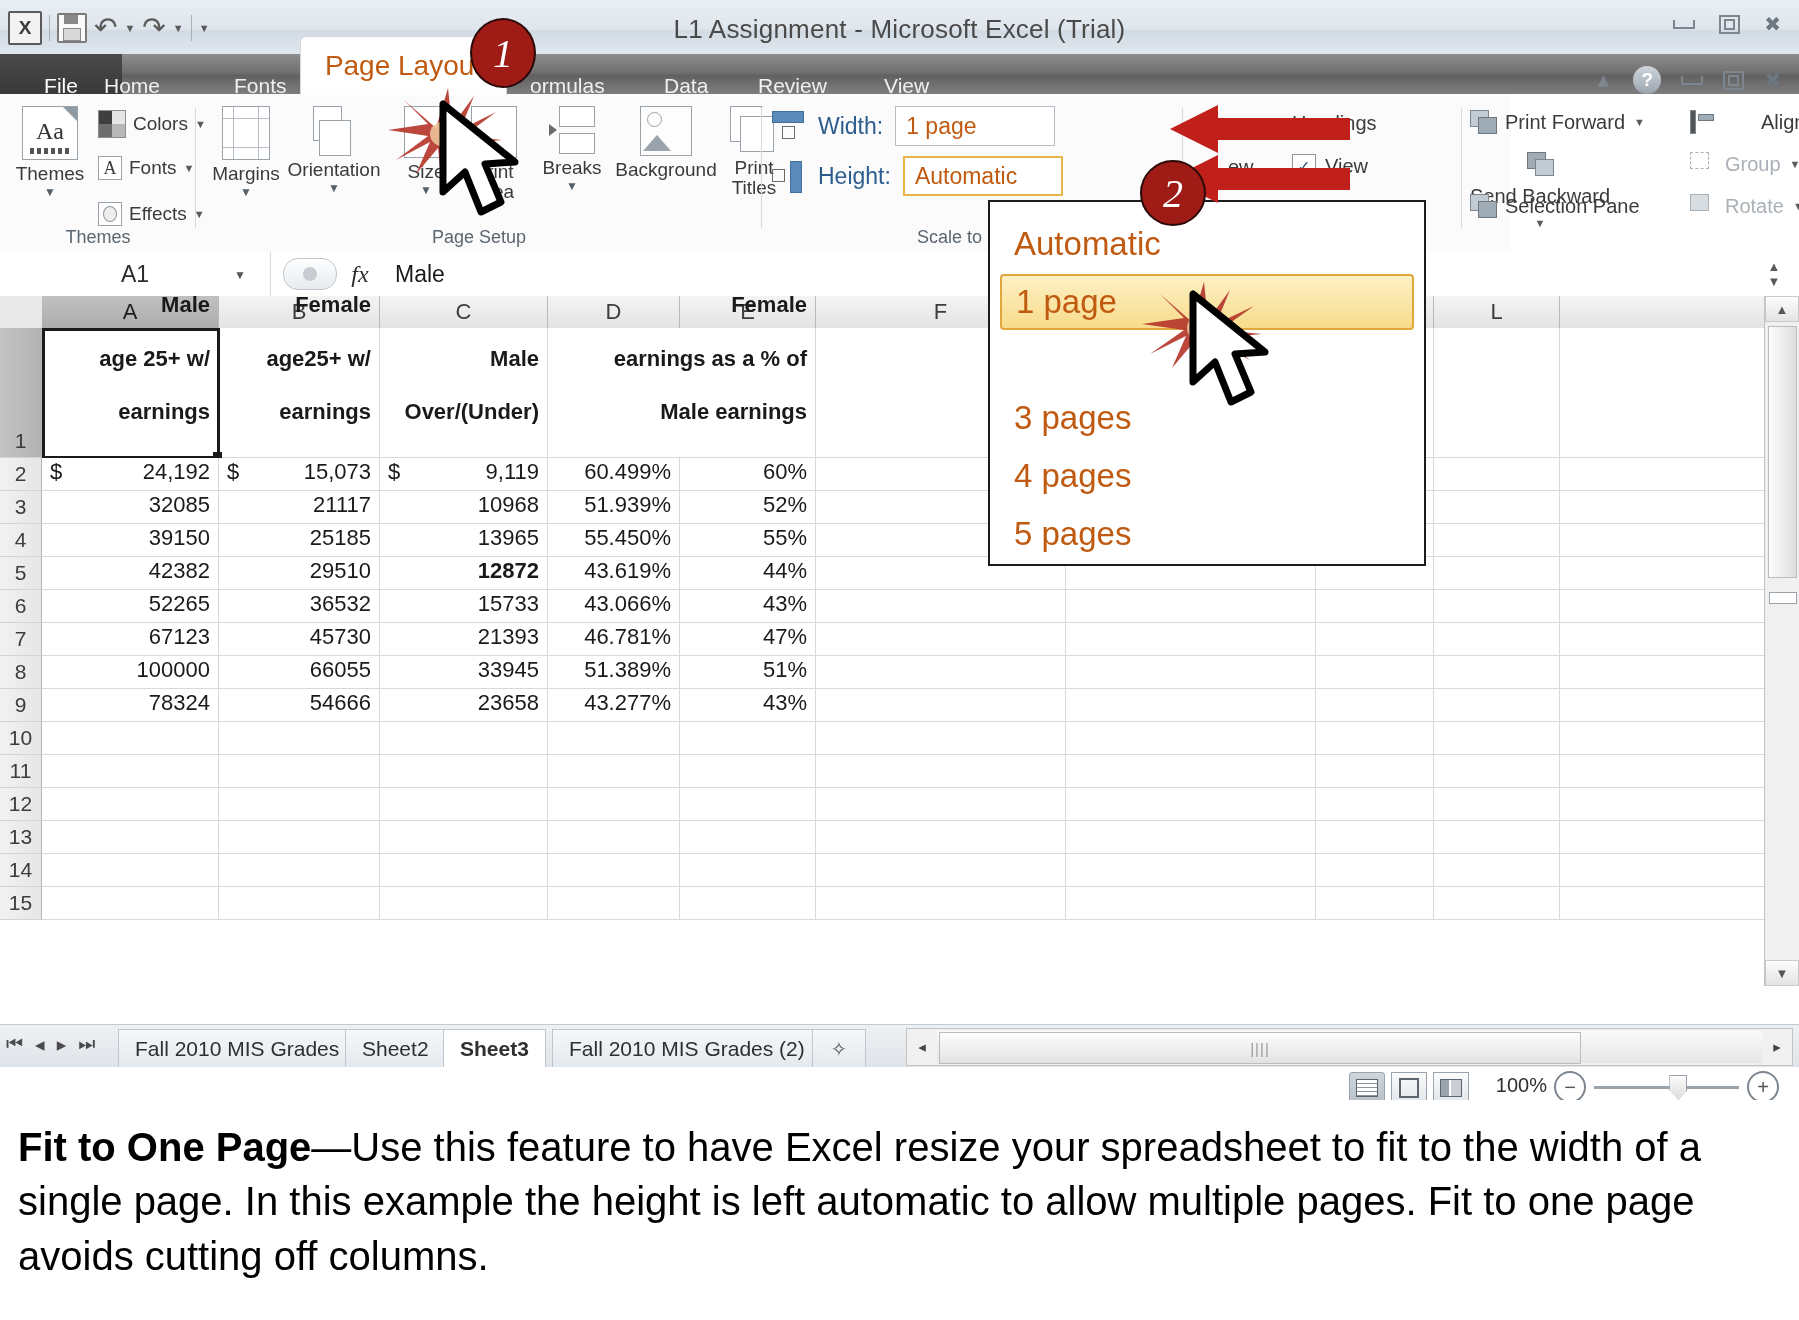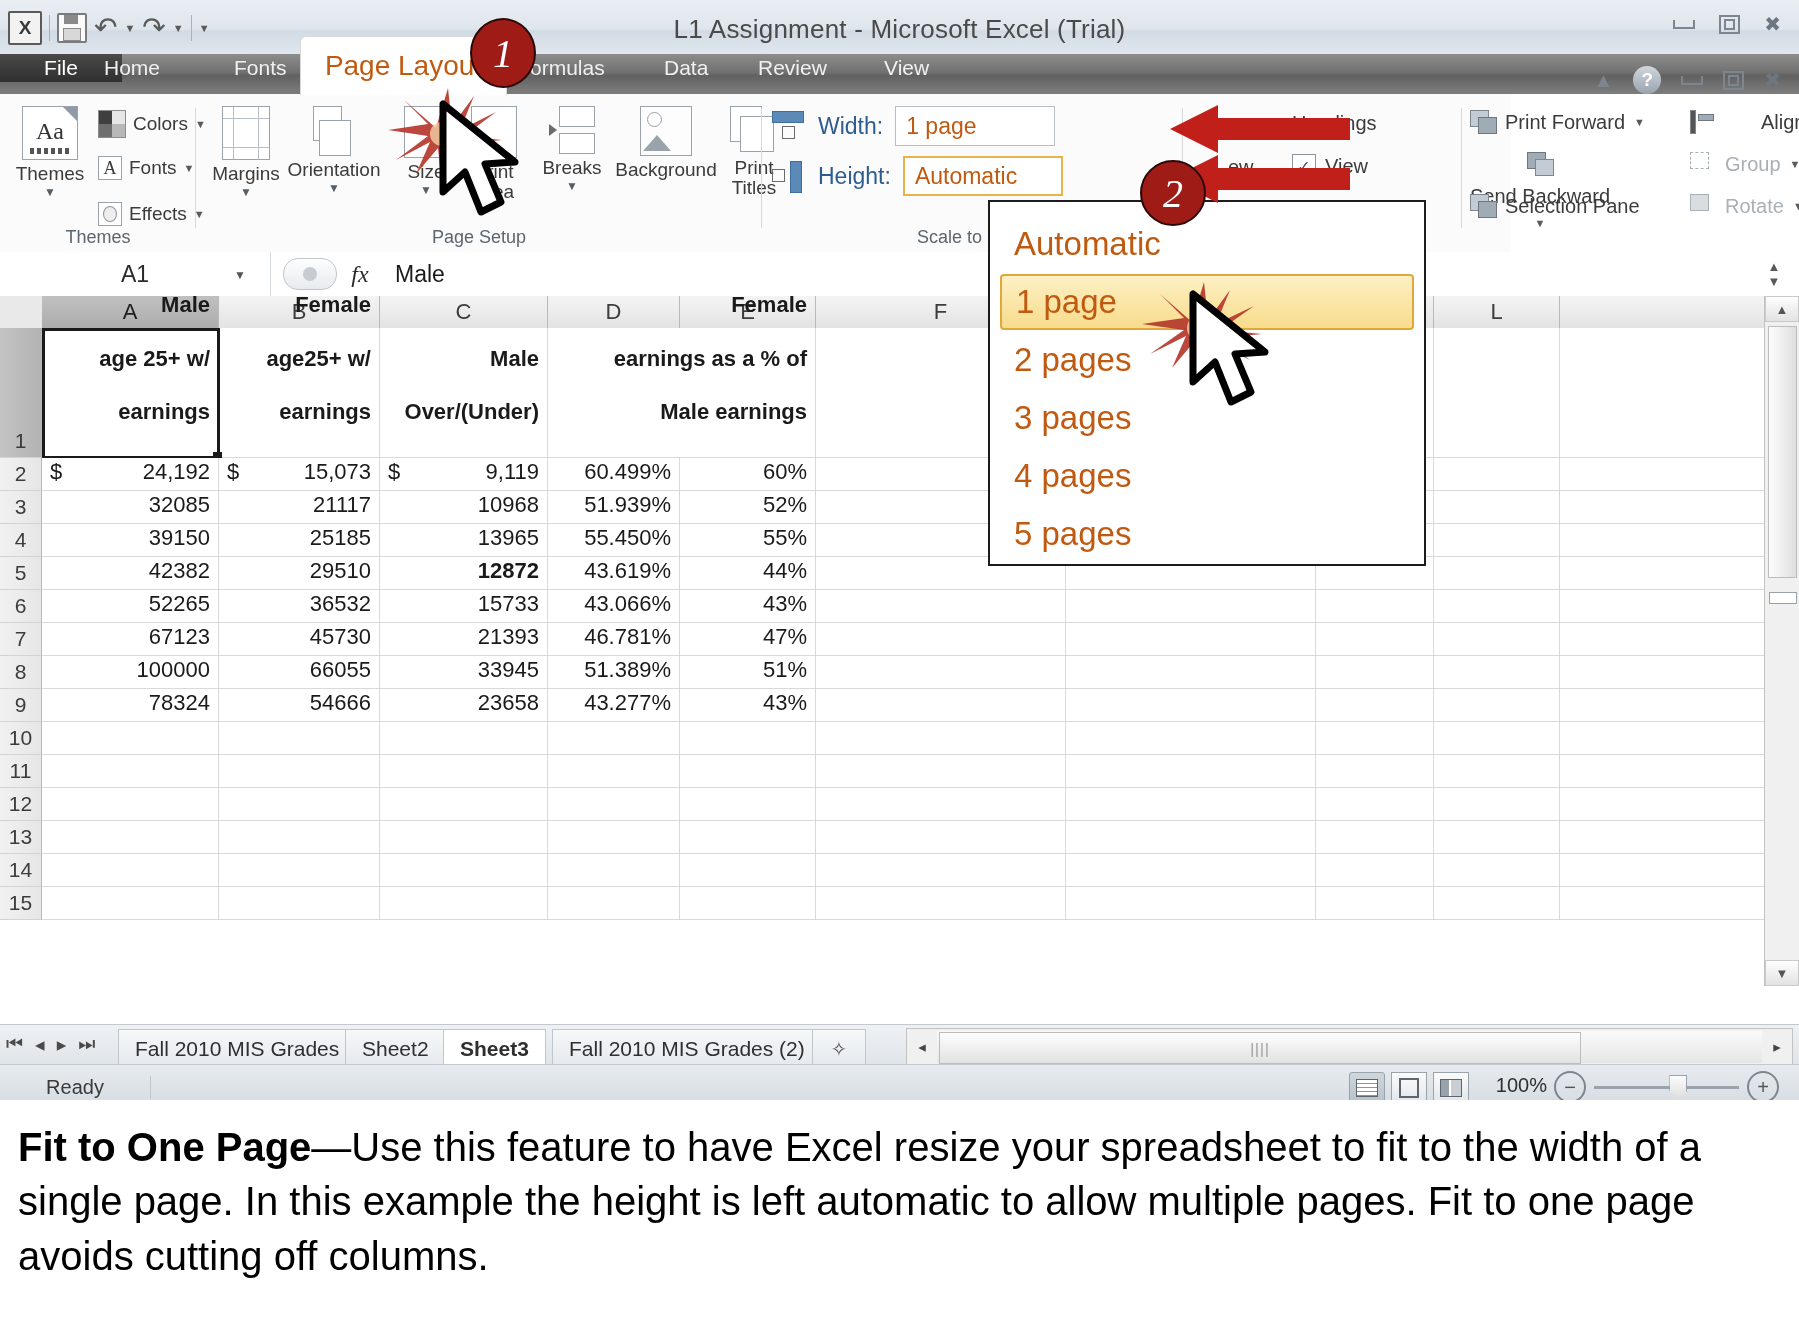--- a/index.html
+++ b/index.html
@@ -22,22 +22,22 @@
   .doctitle{position:absolute;left:0;top:14px;width:1799px;text-align:center;font-size:26px;color:#4a4a4a;letter-spacing:.2px;}
   .wbtns{position:absolute;right:18px;top:14px;display:flex;gap:24px;align-items:center;}
   .wb{font-size:20px;color:#6d7780;line-height:1;}
   .wb.box{border:2px solid #7d868f;width:17px;height:15px;position:relative;}
   .wb.box:before{content:"";position:absolute;left:3px;top:2px;right:3px;bottom:2px;border:2px solid #7d868f;}
   .wb.min{width:18px;height:7px;border:2px solid #7d868f;border-top:none;}
 
   
   .tabstrip{position:absolute;left:0;top:54px;width:1799px;height:40px;
     background:linear-gradient(to bottom,#8d8d8d 0%,#707070 46%,#616161 54%,#7e7e7e 100%);}
-  .tab{position:absolute;top:0;height:28px;display:flex;align-items:center;justify-content:center;
-    font-size:21px;color:#f0f0f0;padding:0 14px;}
+  .tab{position:absolute;top:0;height:40px;display:flex;align-items:center;justify-content:center;
+    font-size:21px;color:#f0f0f0;padding:12px 14px;}
   .tab.file{background:linear-gradient(to bottom,#4a4a4a,#2f2f2f);color:#fff;}
   .tabfloat{position:absolute;left:300px;top:36px;width:205px;height:58px;background:#fff;border:1px solid #d8d8d8;border-bottom:none;
     border-radius:6px 6px 0 0;display:flex;align-items:center;justify-content:center;font-size:28px;color:#c05a10;z-index:6;}
   .ribtools{position:absolute;right:18px;top:66px;display:flex;gap:20px;align-items:center;}
   .helpc{width:28px;height:28px;border-radius:50%;background:linear-gradient(to bottom,#cfd6dc,#9aa4ae);color:#fff;
     display:flex;align-items:center;justify-content:center;font-size:19px;font-weight:bold;}
 
   
   .ribbon{position:absolute;left:0;top:94px;width:1511px;height:158px;background:#fbfbfb;border-bottom:1px solid #bfc6cd;}
   .grp{position:absolute;top:0;height:158px;}
@@ -725,23 +725,20 @@
   </div>
 
   <div class="hsb">
     <div class="ar">◂</div>
     <div class="track">
       <div class="hthumb">||||</div>
     </div>
     <div class="ar">▸</div>
   </div>
 
-  <div class="statusbar">
-    <div class="ready">Ready</div>
-  </div>
   <div class="viewbtns">
     <div class="vb on">
       <span style="display:block;width:20px;height:16px;border:1px solid #5d666e;background:
         repeating-linear-gradient(to bottom,#fff 0 3px,#8d959c 3px 4px),
         repeating-linear-gradient(to right,#fff 0 5px,#8d959c 5px 6px);"></span>
     </div>
     <div class="vb">
       <span style="display:block;width:16px;height:16px;border:2px solid #5d666e;"></span>
     </div>
     <div class="vb">
@@ -753,21 +750,20 @@
     <div class="zcirc">−</div>
     <div class="ztrack">
         <div class="zthumb"></div>
       </div>
     <div class="zcirc">+</div>
   </div>
 
   <div class="dropdown">
     <div class="ddi" style="top:14px;">Automatic</div>
     <div class="ddi sel" style="top:72px;">1 page</div>
-    <div class="ddi" style="top:130px;">2 pages</div>
     <div class="ddi" style="top:188px;">3 pages</div>
     <div class="ddi" style="top:246px;">4 pages</div>
     <div class="ddi" style="top:304px;">5 pages</div>
   </div>
 
   <svg class="redarrow" style="left:1170px;top:105px;width:180px;height:48px;" viewBox="0 0 180 48">
     <polygon points="0,24 48,0 48,13 180,13 180,35 48,35 48,48" fill="#c1201a"></polygon>
   </svg>
   <svg class="redarrow" style="left:1170px;top:155px;width:180px;height:48px;" viewBox="0 0 180 48">
     <polygon points="0,24 48,0 48,13 180,13 180,35 48,35 48,48" fill="#c1201a"></polygon>

